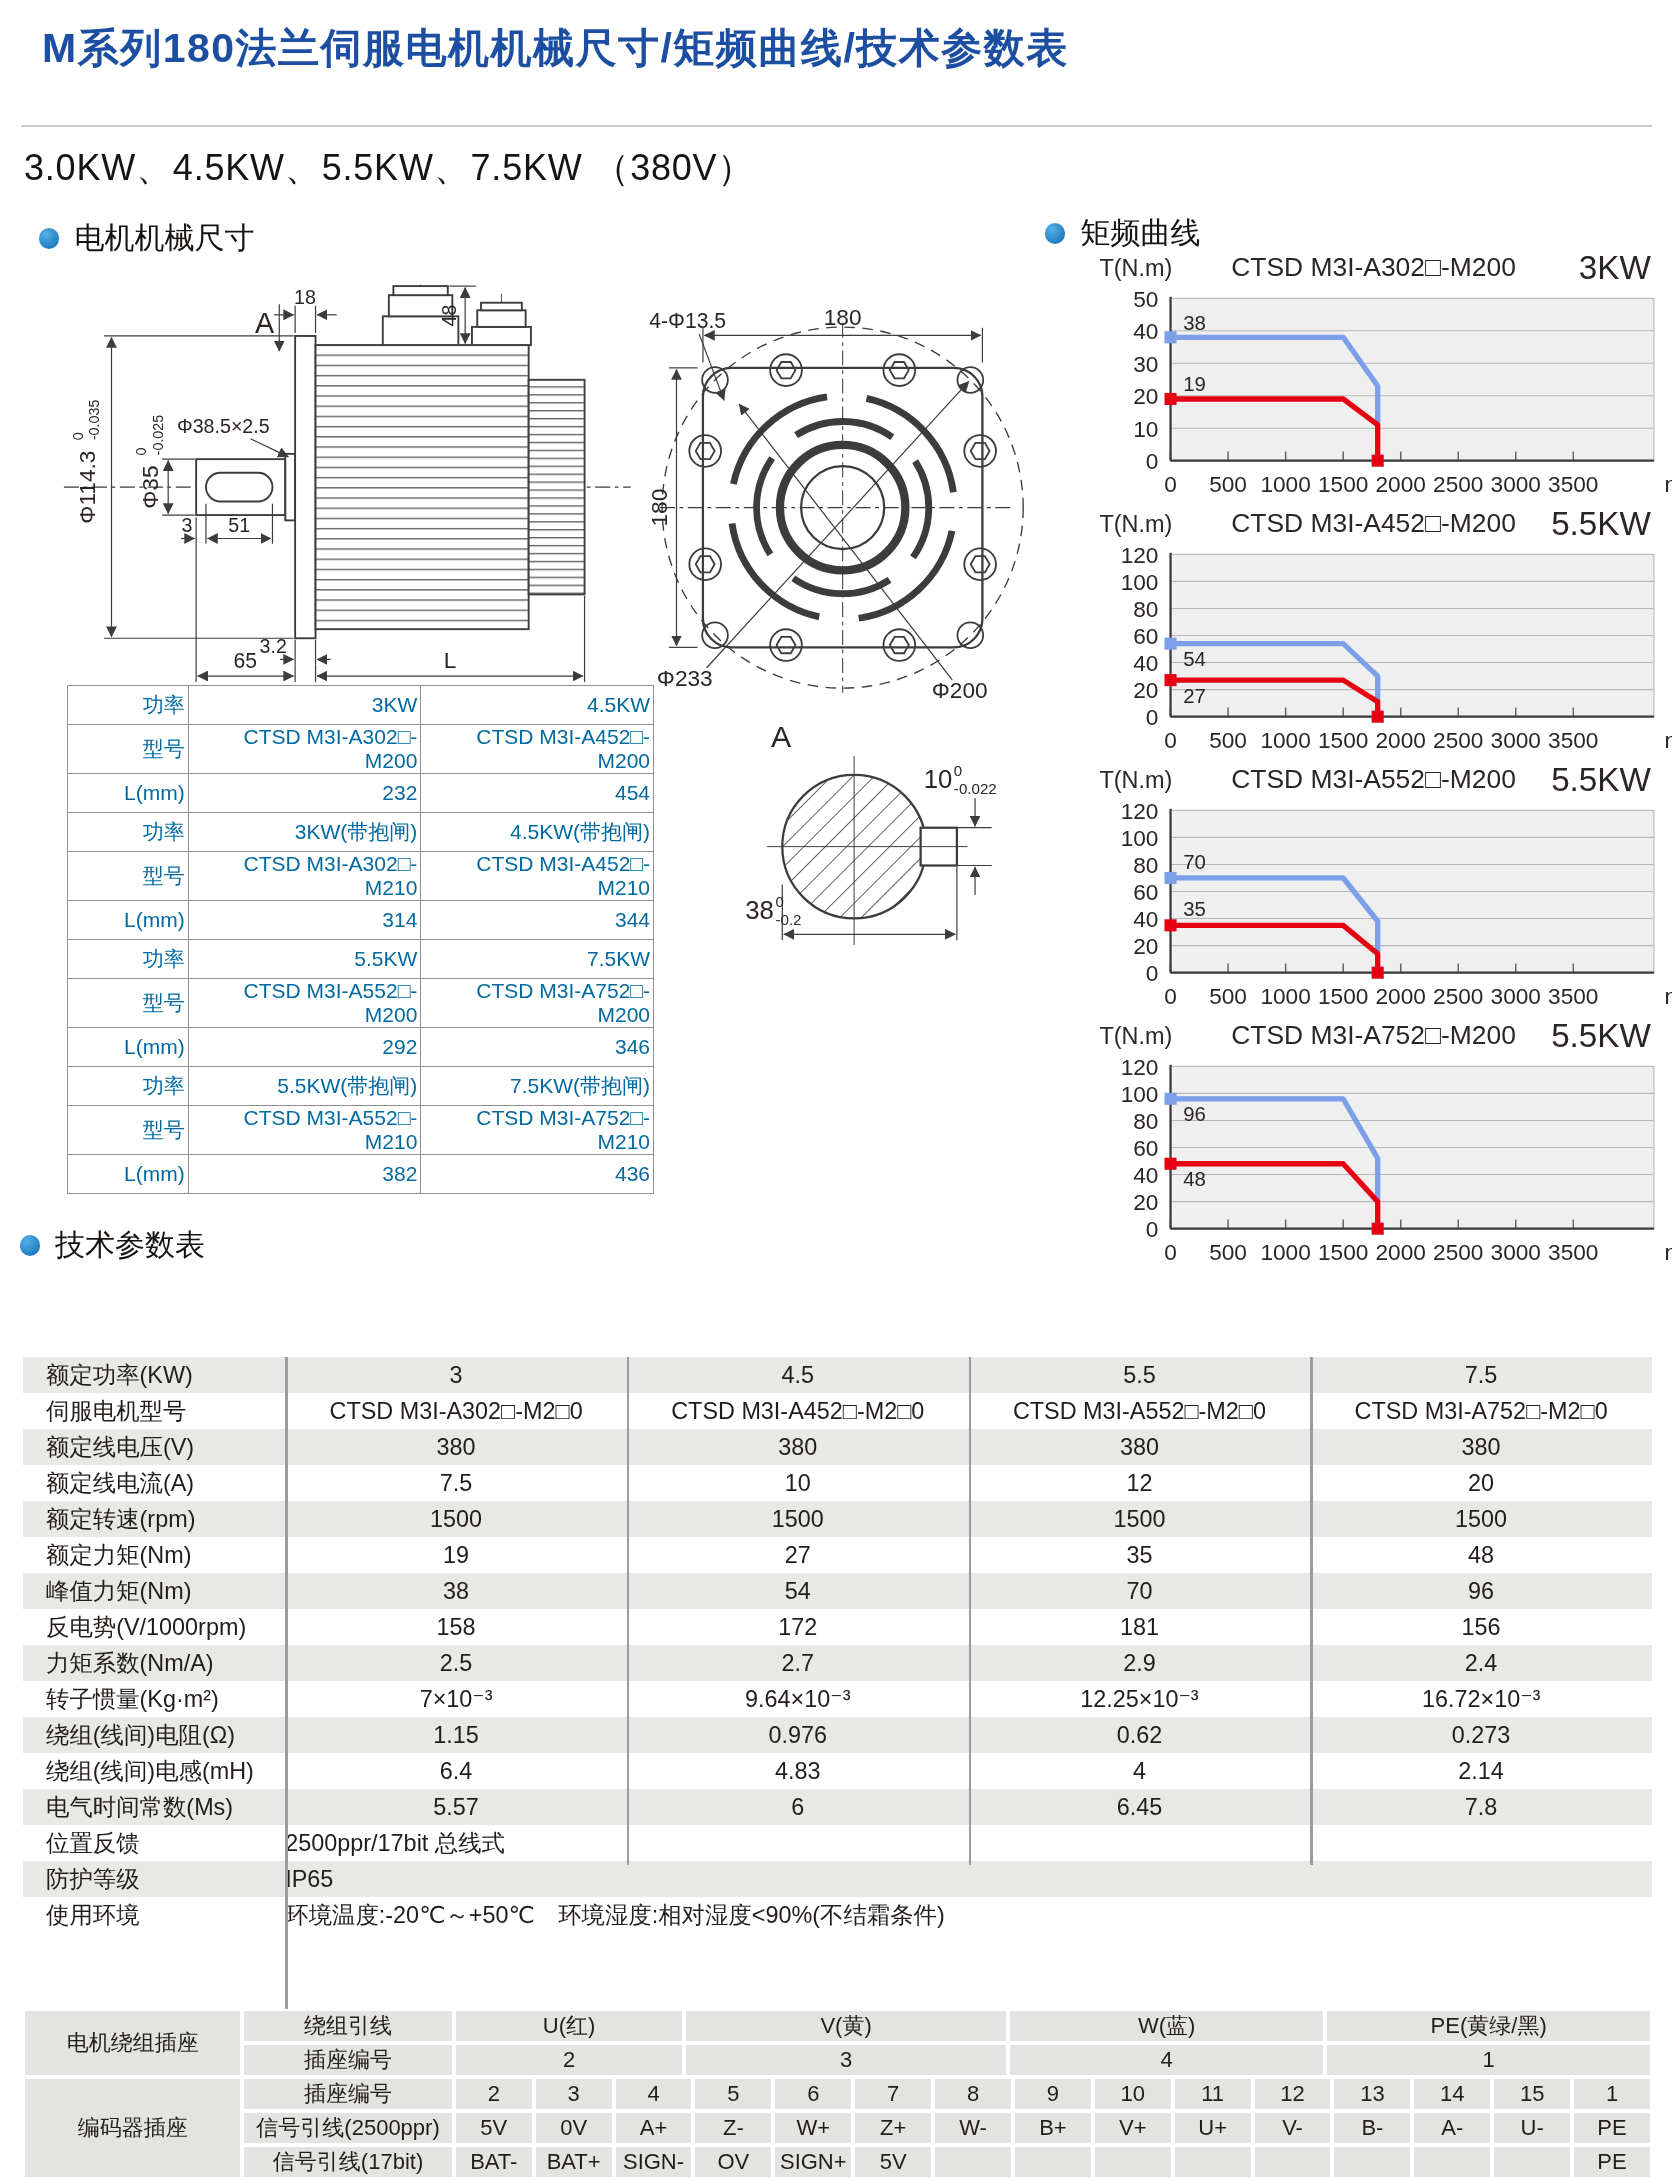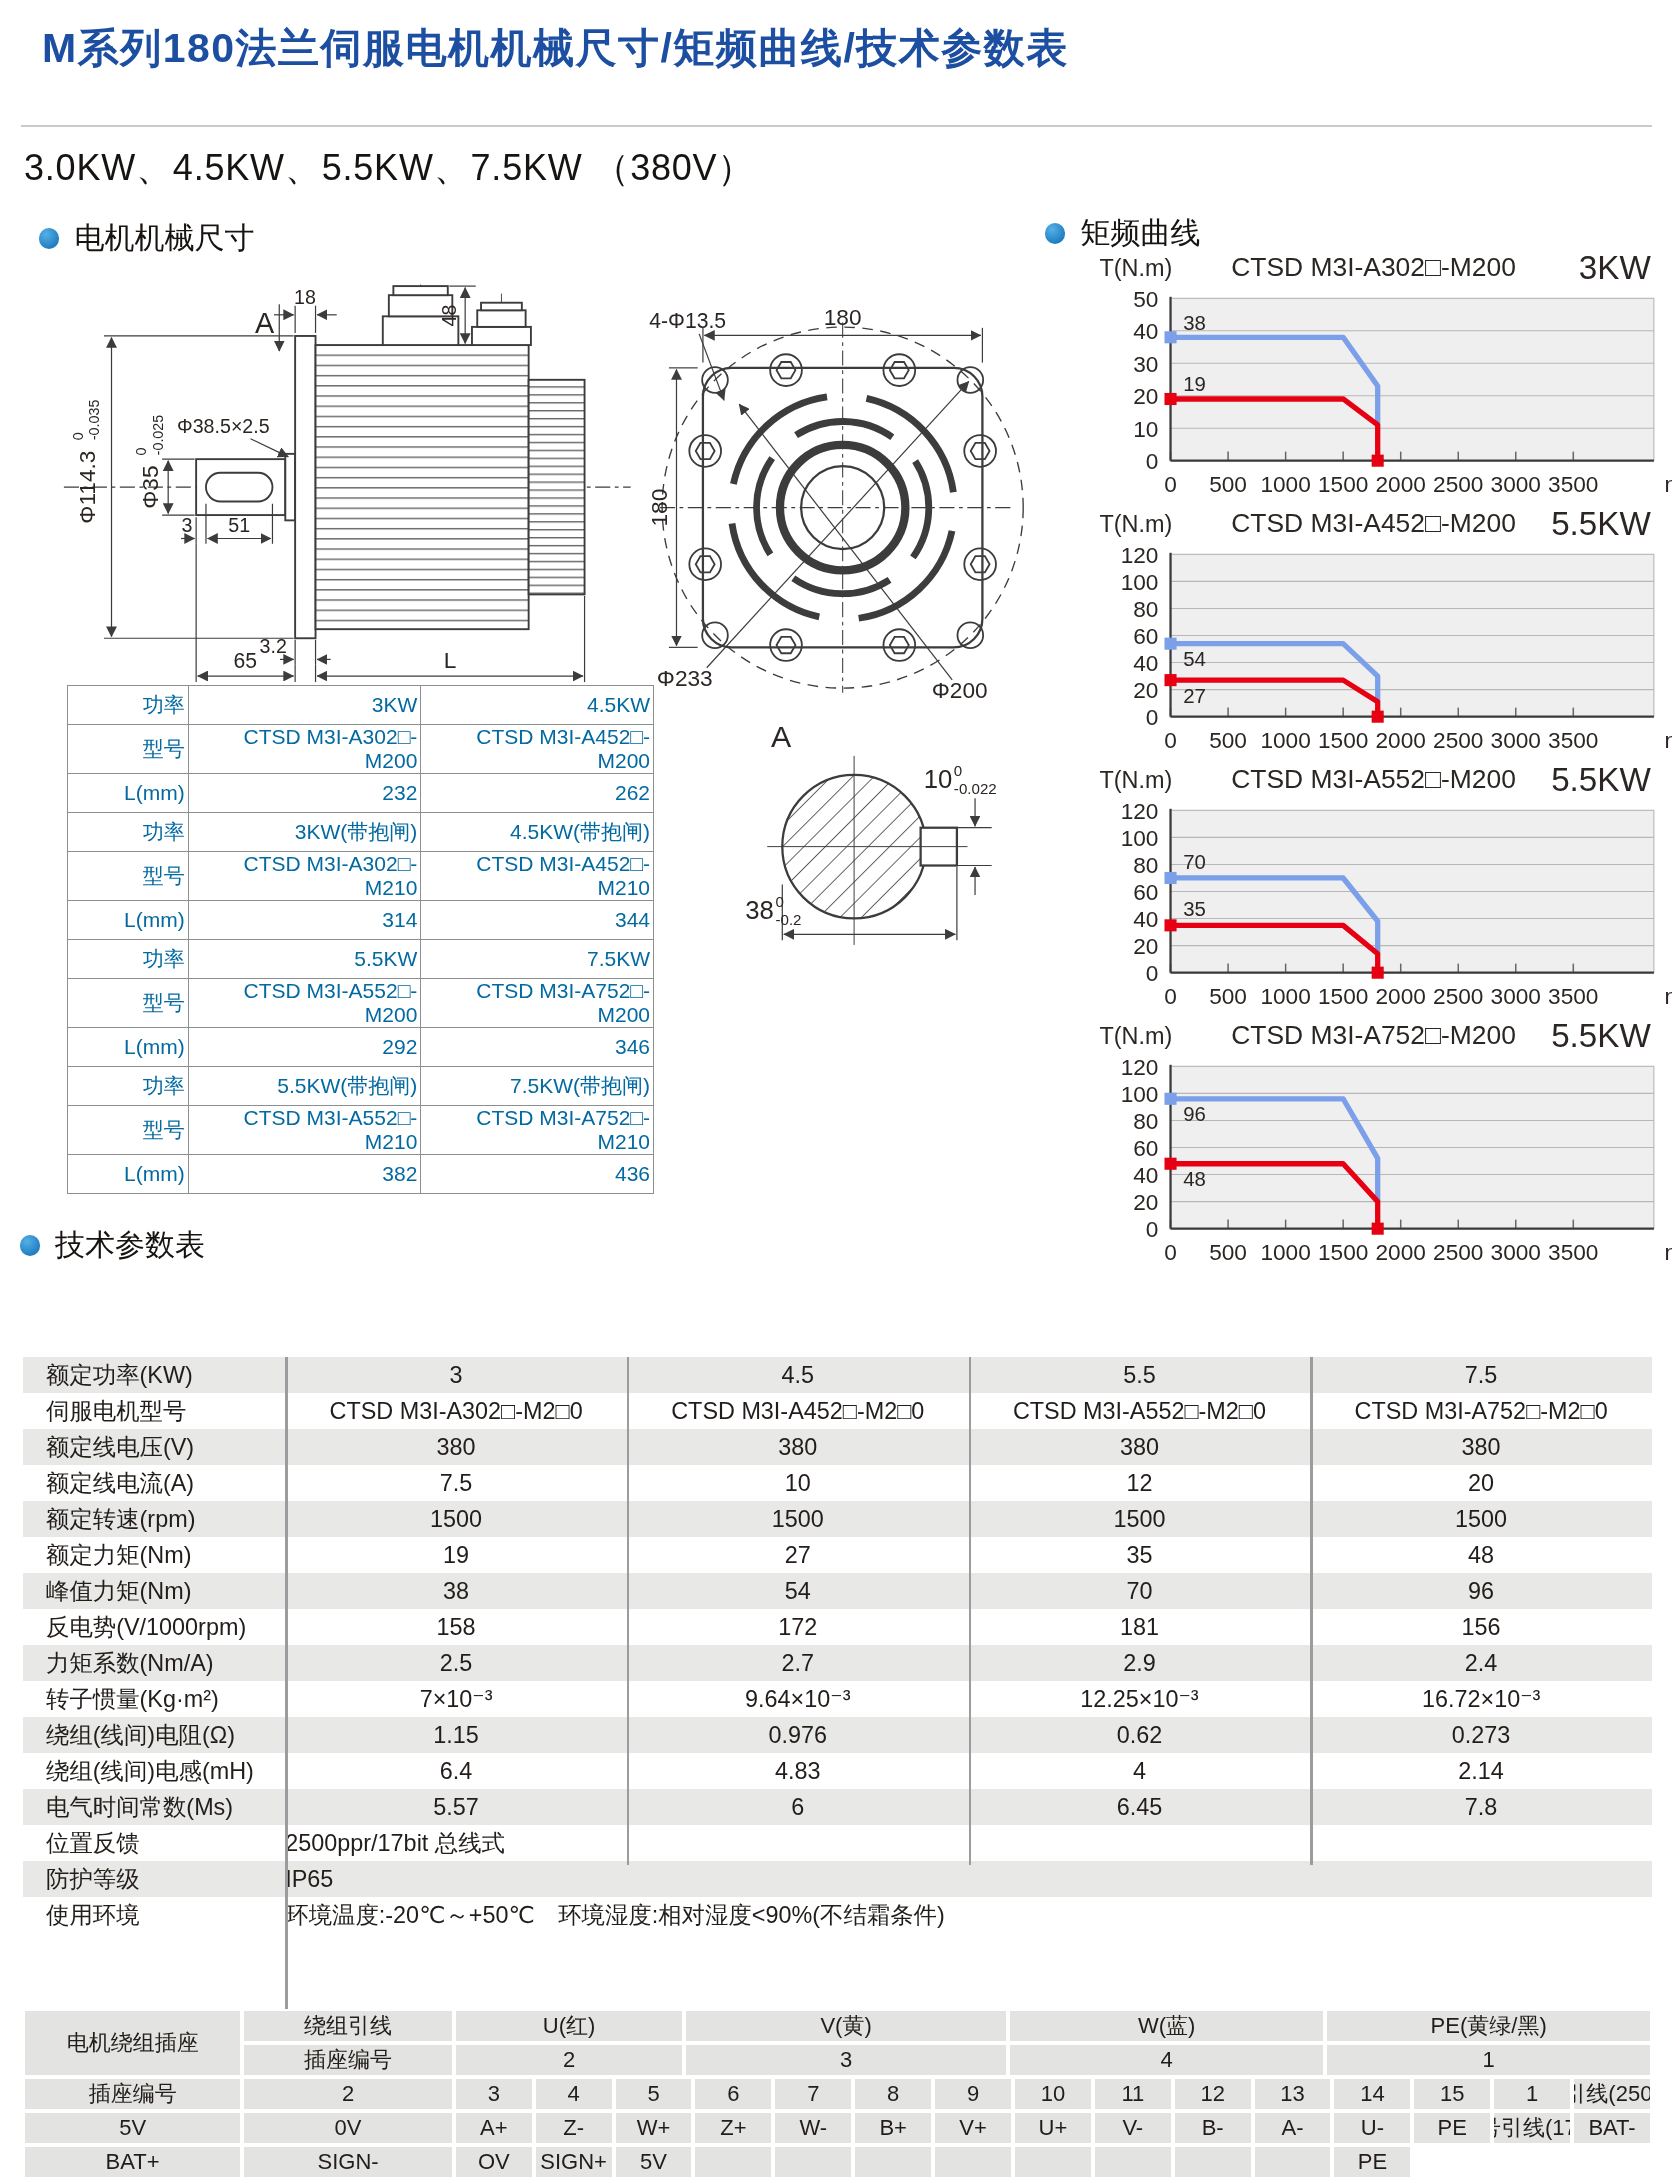--- a/index.html
+++ b/index.html
@@ -236,21 +236,21 @@
 
   <tr>
     <td class="lbl">型号</td>
     <td class="v">CTSD M3I-A302□-M200</td>
     <td class="v">CTSD M3I-A452□-M200</td>
   </tr>
 
   <tr>
     <td class="lbl">L(mm)</td>
     <td class="v">232</td>
-    <td class="v">262</td>
+    <td class="v">454</td>
   </tr>
 
   <tr>
     <td class="lbl">功率</td>
     <td class="v">3KW(带抱闸)</td>
     <td class="v">4.5KW(带抱闸)</td>
   </tr>
 
   <tr>
     <td class="lbl">型号</td>
@@ -439,20 +439,21 @@
       <div class="ccell">V(黄)</div>
       <div class="ccell">W(蓝)</div>
       <div class="ccell">PE(黄绿/黑)</div>
       <div class="ccell">插座编号</div>
       <div class="ccell">2</div>
       <div class="ccell">3</div>
       <div class="ccell">4</div>
       <div class="ccell">1</div>
     </div>
   <div class="cgrid" id="enc-grid">
+      <div class="ccell" style="grid-row: 1 / 4;">编码器插座</div>
       <div class="ccell">插座编号</div>
       <div class="ccell">2</div>
       <div class="ccell">3</div>
       <div class="ccell">4</div>
       <div class="ccell">5</div>
       <div class="ccell">6</div>
       <div class="ccell">7</div>
       <div class="ccell">8</div>
       <div class="ccell">9</div>
       <div class="ccell">10</div>

